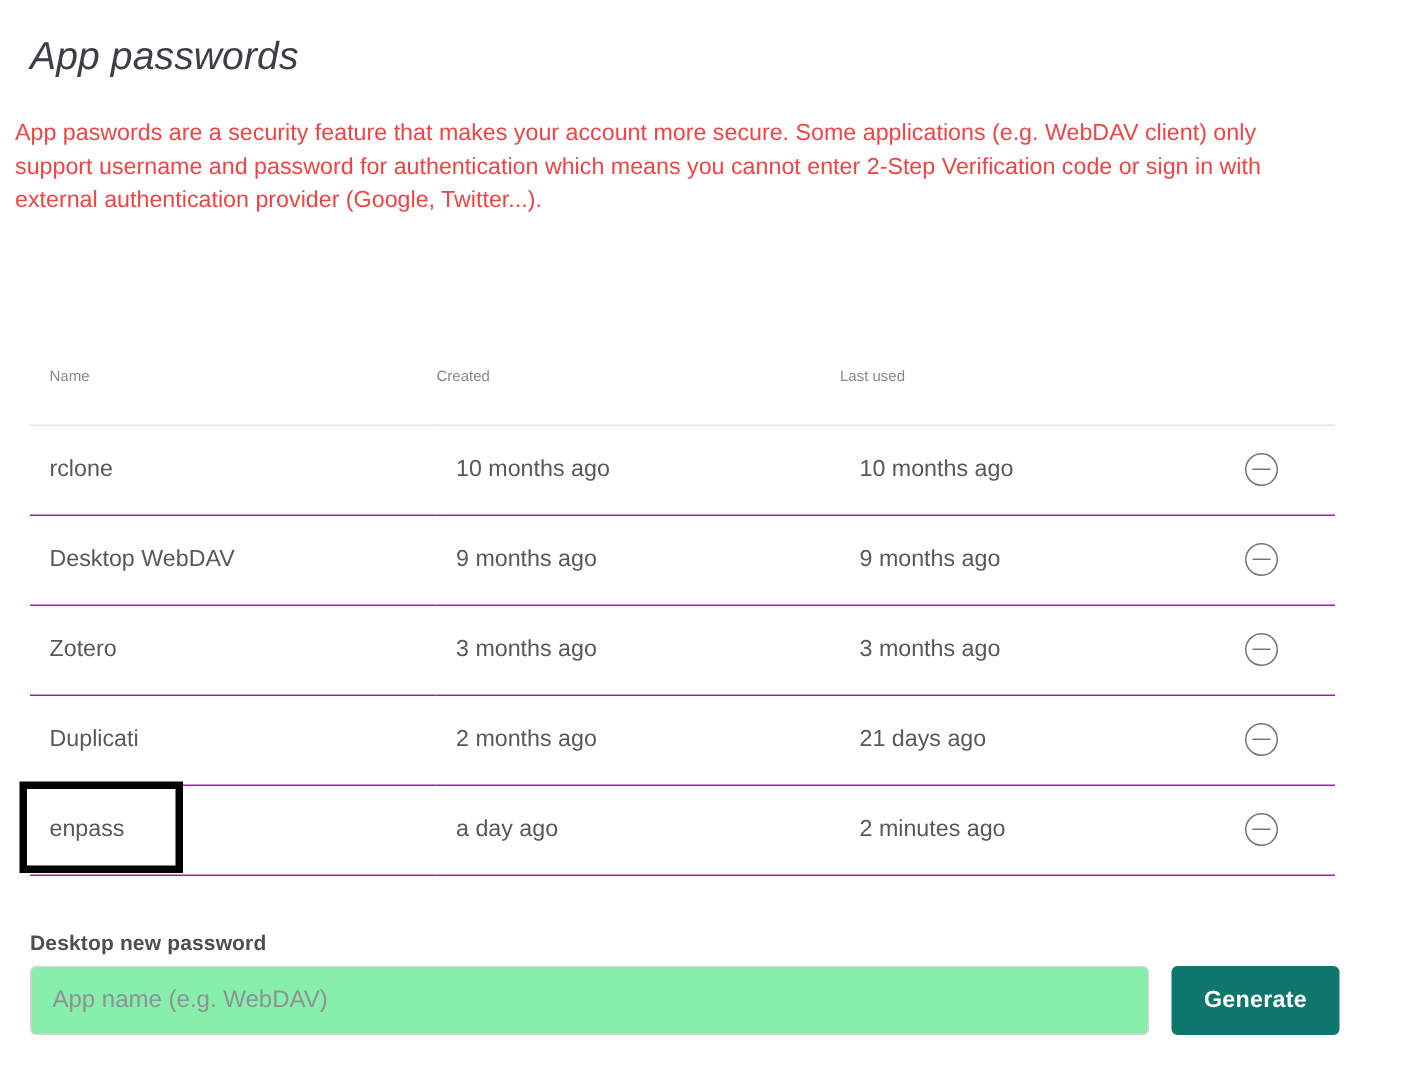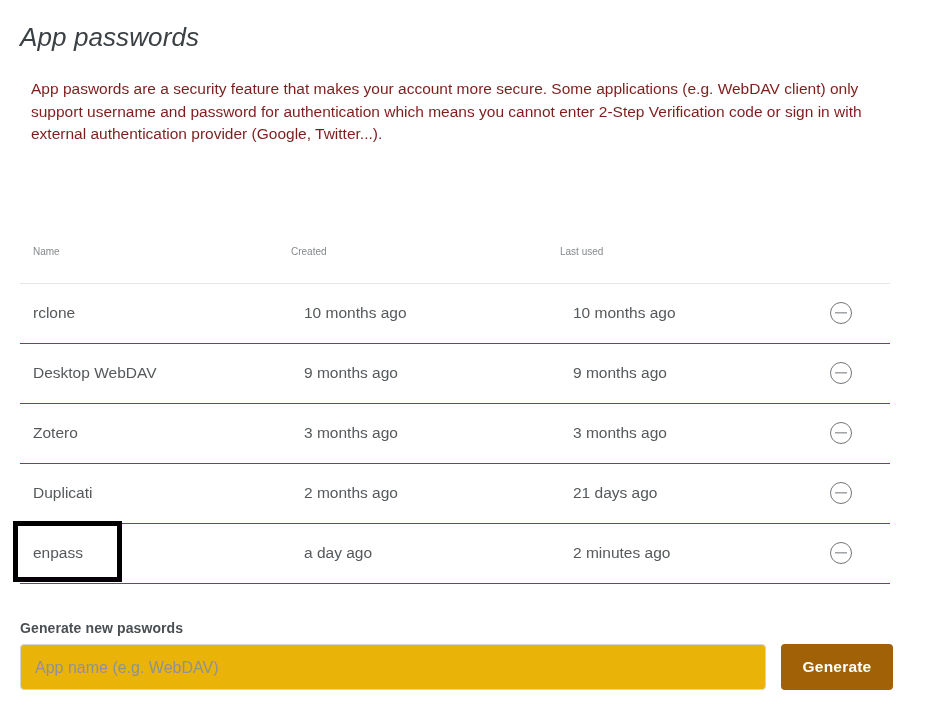--- a/index.html
+++ b/index.html
@@ -36,25 +36,25 @@
     letter-spacing: 0.1px;
     line-height: 34px;
     margin: 0;
     white-space: nowrap;
     font-style: italic;
   }
 
   
   .intro {
     position: absolute;
-    left: 31px;
+    left: 10px;
     width: 872px;
     font-size: 15.5px;
     line-height: 22.5px;
-    color: #7f1d1d;
+    color: #ef4444;
     font-weight: 400;
     margin: 0;
   }
   .intro-1 { top: 78px; }
   .intro-2 { top: 166px; }
 
   
   .table-wrap {
     position: absolute;
     left: 20px;
@@ -147,38 +147,38 @@
     letter-spacing: 0.1px;
   }
   .gen-input {
     position: absolute;
     left: 20px;
     top: 644px;
     width: 746px;
     height: 46px;
     border: 1px solid #d4d4d4;
     border-radius: 4px;
-    background: #eab308;
+    background: #86efac;
     font-family: "Liberation Sans", "DejaVu Sans", sans-serif;
-    font-size: 19px;
+    font-size: 16px;
     color: #55595c;
     padding: 0 14px;
     outline: none;
   }
   .gen-input::placeholder {
     color: #8e9295;
     font-size: 16px;
   }
   .gen-button {
     position: absolute;
     left: 781px;
     top: 644px;
     width: 112px;
     height: 46px;
-    background: #a16207;
+    background: #0f766e;
     color: #ffffff;
     border: none;
     border-radius: 4px;
     font-family: "Liberation Sans", "DejaVu Sans", sans-serif;
     font-size: 15.5px;
     font-weight: 700;
     cursor: default;
     letter-spacing: 0.2px;
   }
 </style>
@@ -248,19 +248,19 @@
             <span class="minus-btn"></span>
           </td>
         </tr>
 
       </tbody>
     </table>
   </div>
 
   <div class="highlight-box"></div>
 
-  <label class="gen-label">Generate new paswords</label>
+  <label class="gen-label">Desktop new password</label>
 
   <input class="gen-input" type="text" placeholder="App name (e.g. WebDAV)" style="">
 
   <button class="gen-button">Generate</button>
 
 </div>
 
 </body></html>

